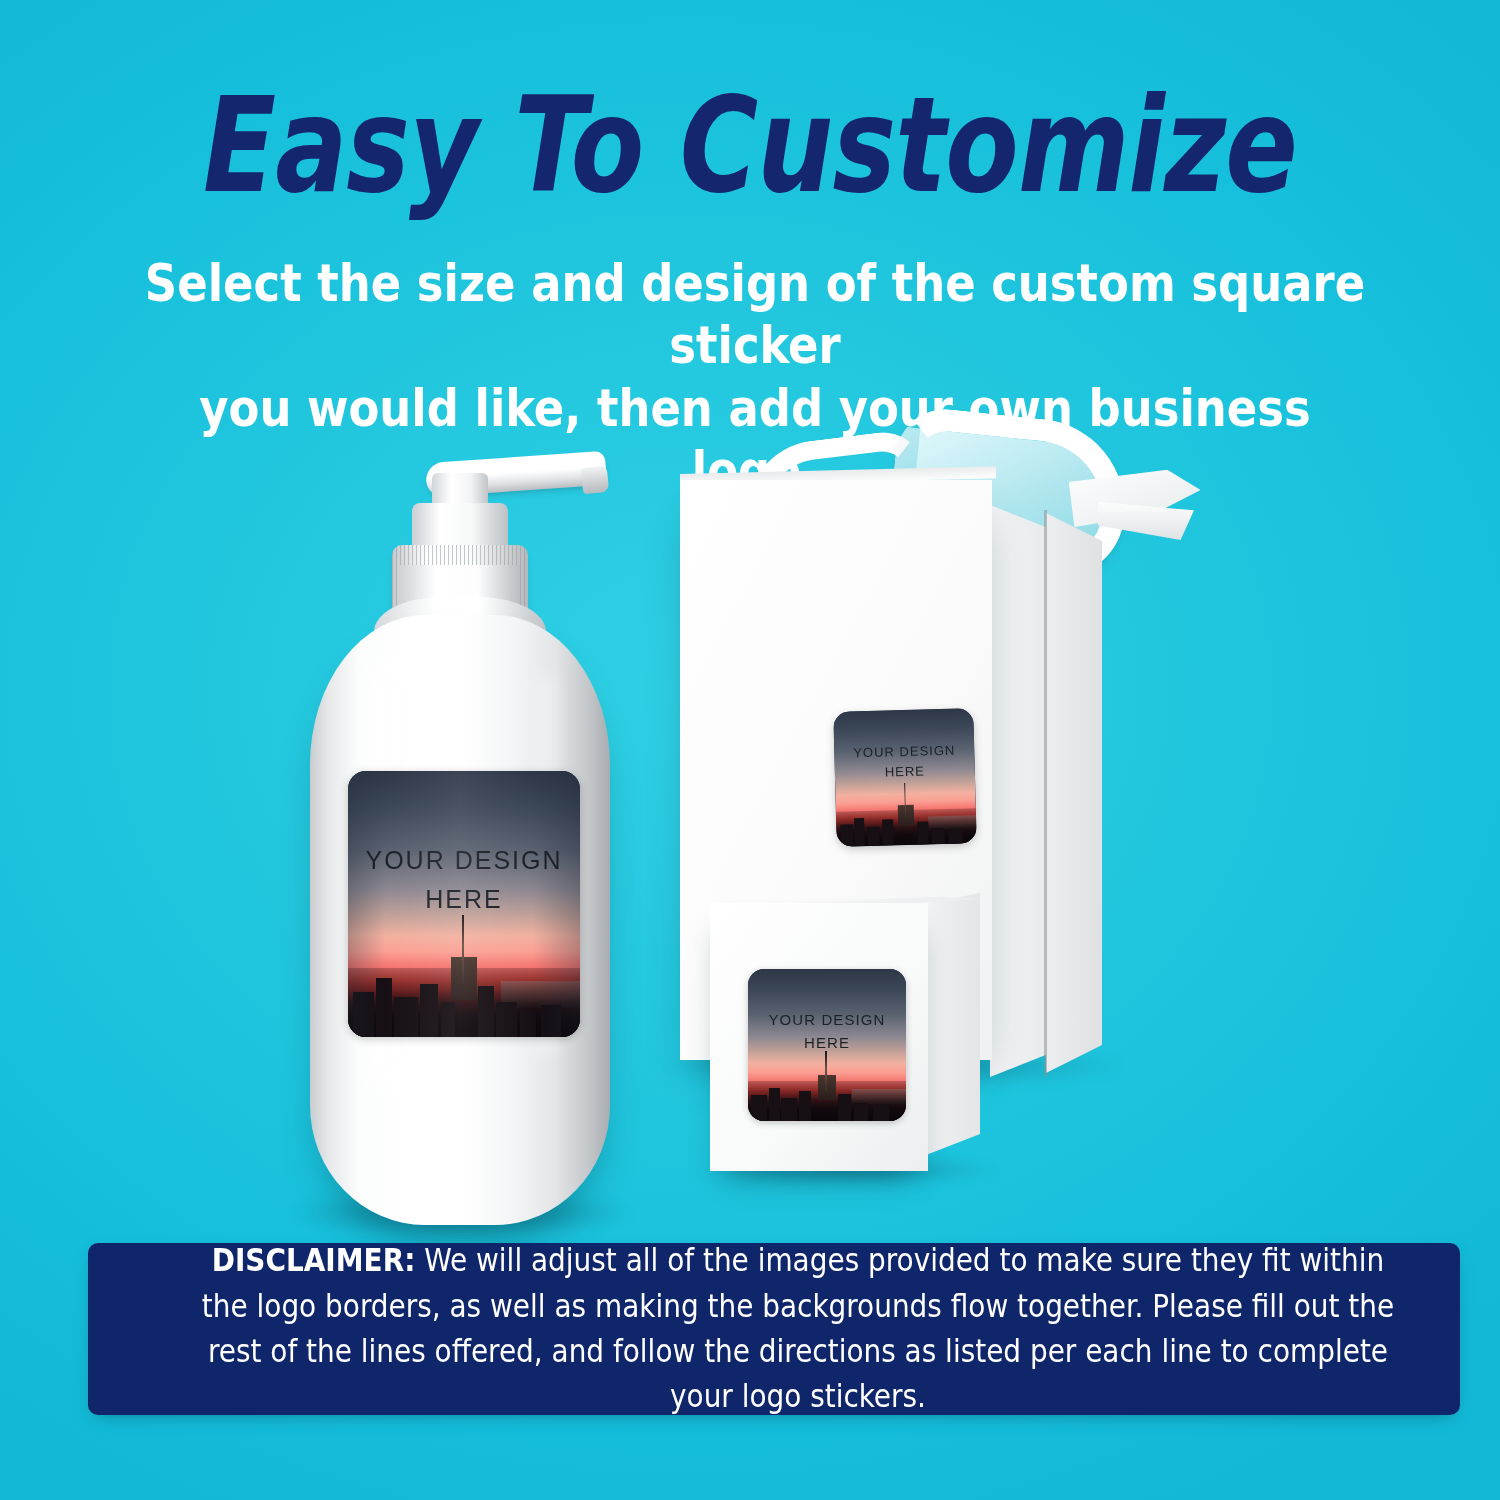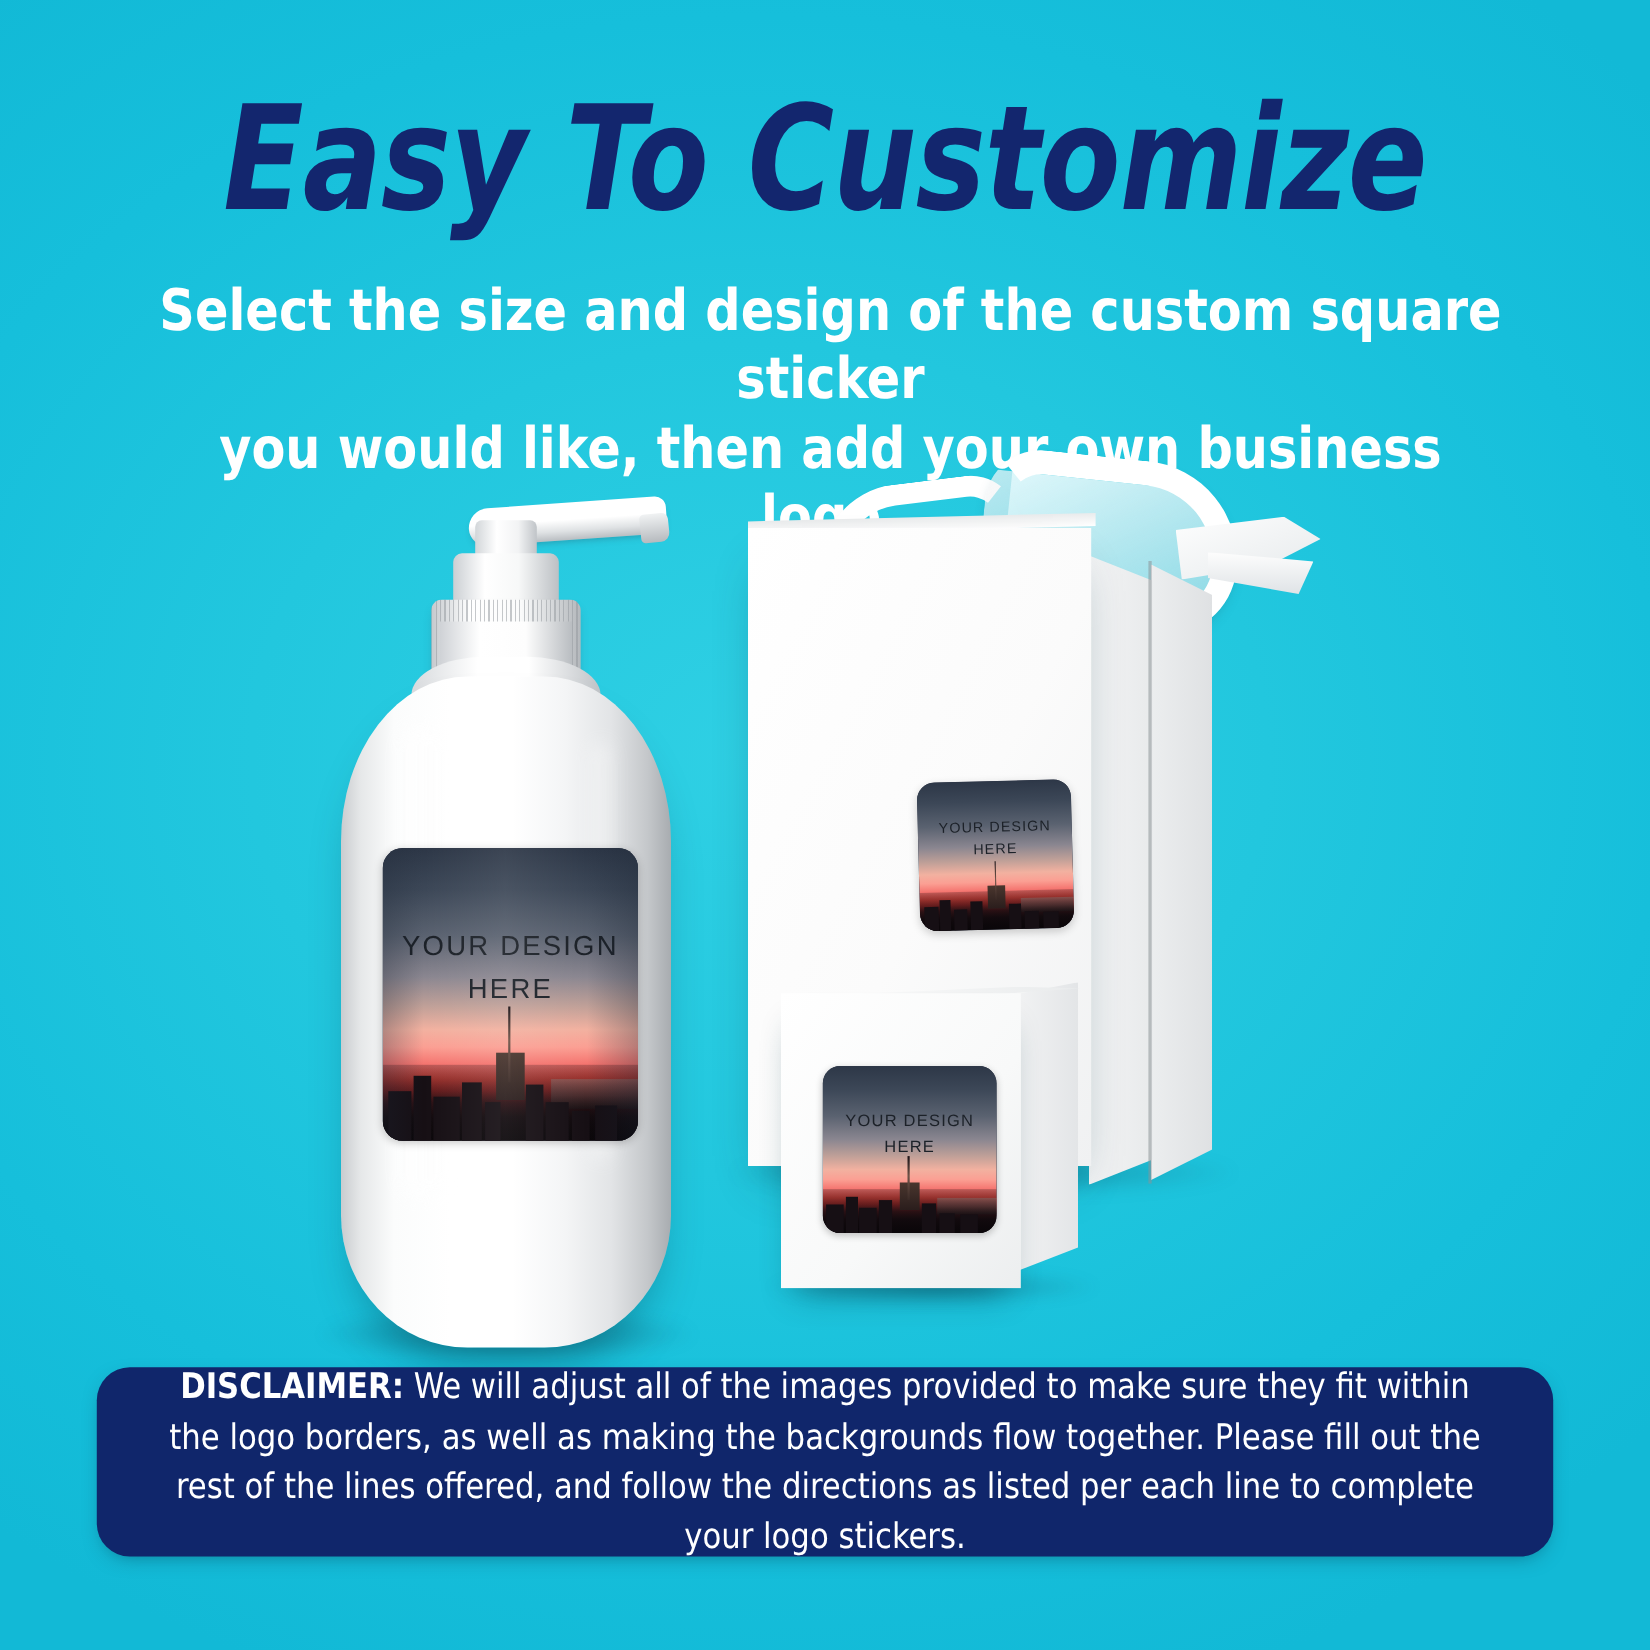--- a/index.html
+++ b/index.html
@@ -266,23 +266,24 @@
   .sb-shadow{
     position:absolute;left:-12px;top:262px;width:300px;height:30px;
     border-radius:50%;
     background:radial-gradient(ellipse at 50% 50%, rgba(8,70,88,.42), rgba(8,70,88,0) 72%);
     filter:blur(6px);
   }
 
   
   #disclaimer{
     position:absolute;left:88px;top:1243px;width:1324px;height:172px;
-    background:#10266b;border-radius:30px;
+    background:#10266b;border-radius:10px;
     display:flex;align-items:center;justify-content:center;
     box-shadow:0 6px 18px -8px rgba(0,40,60,.5);
+    padding-left:48px;
   }
   .disc-text{
     font-family:"DejaVu Sans Condensed","Liberation Sans Narrow","Liberation Sans",sans-serif;
     color:#ffffff;font-size:32px;line-height:1.42;text-align:center;
     width:1250px;font-weight:500;transform:scaleX(.97);
   }
   .disc-text b{font-weight:bold;}
 </style>
 </head>
 <body>

